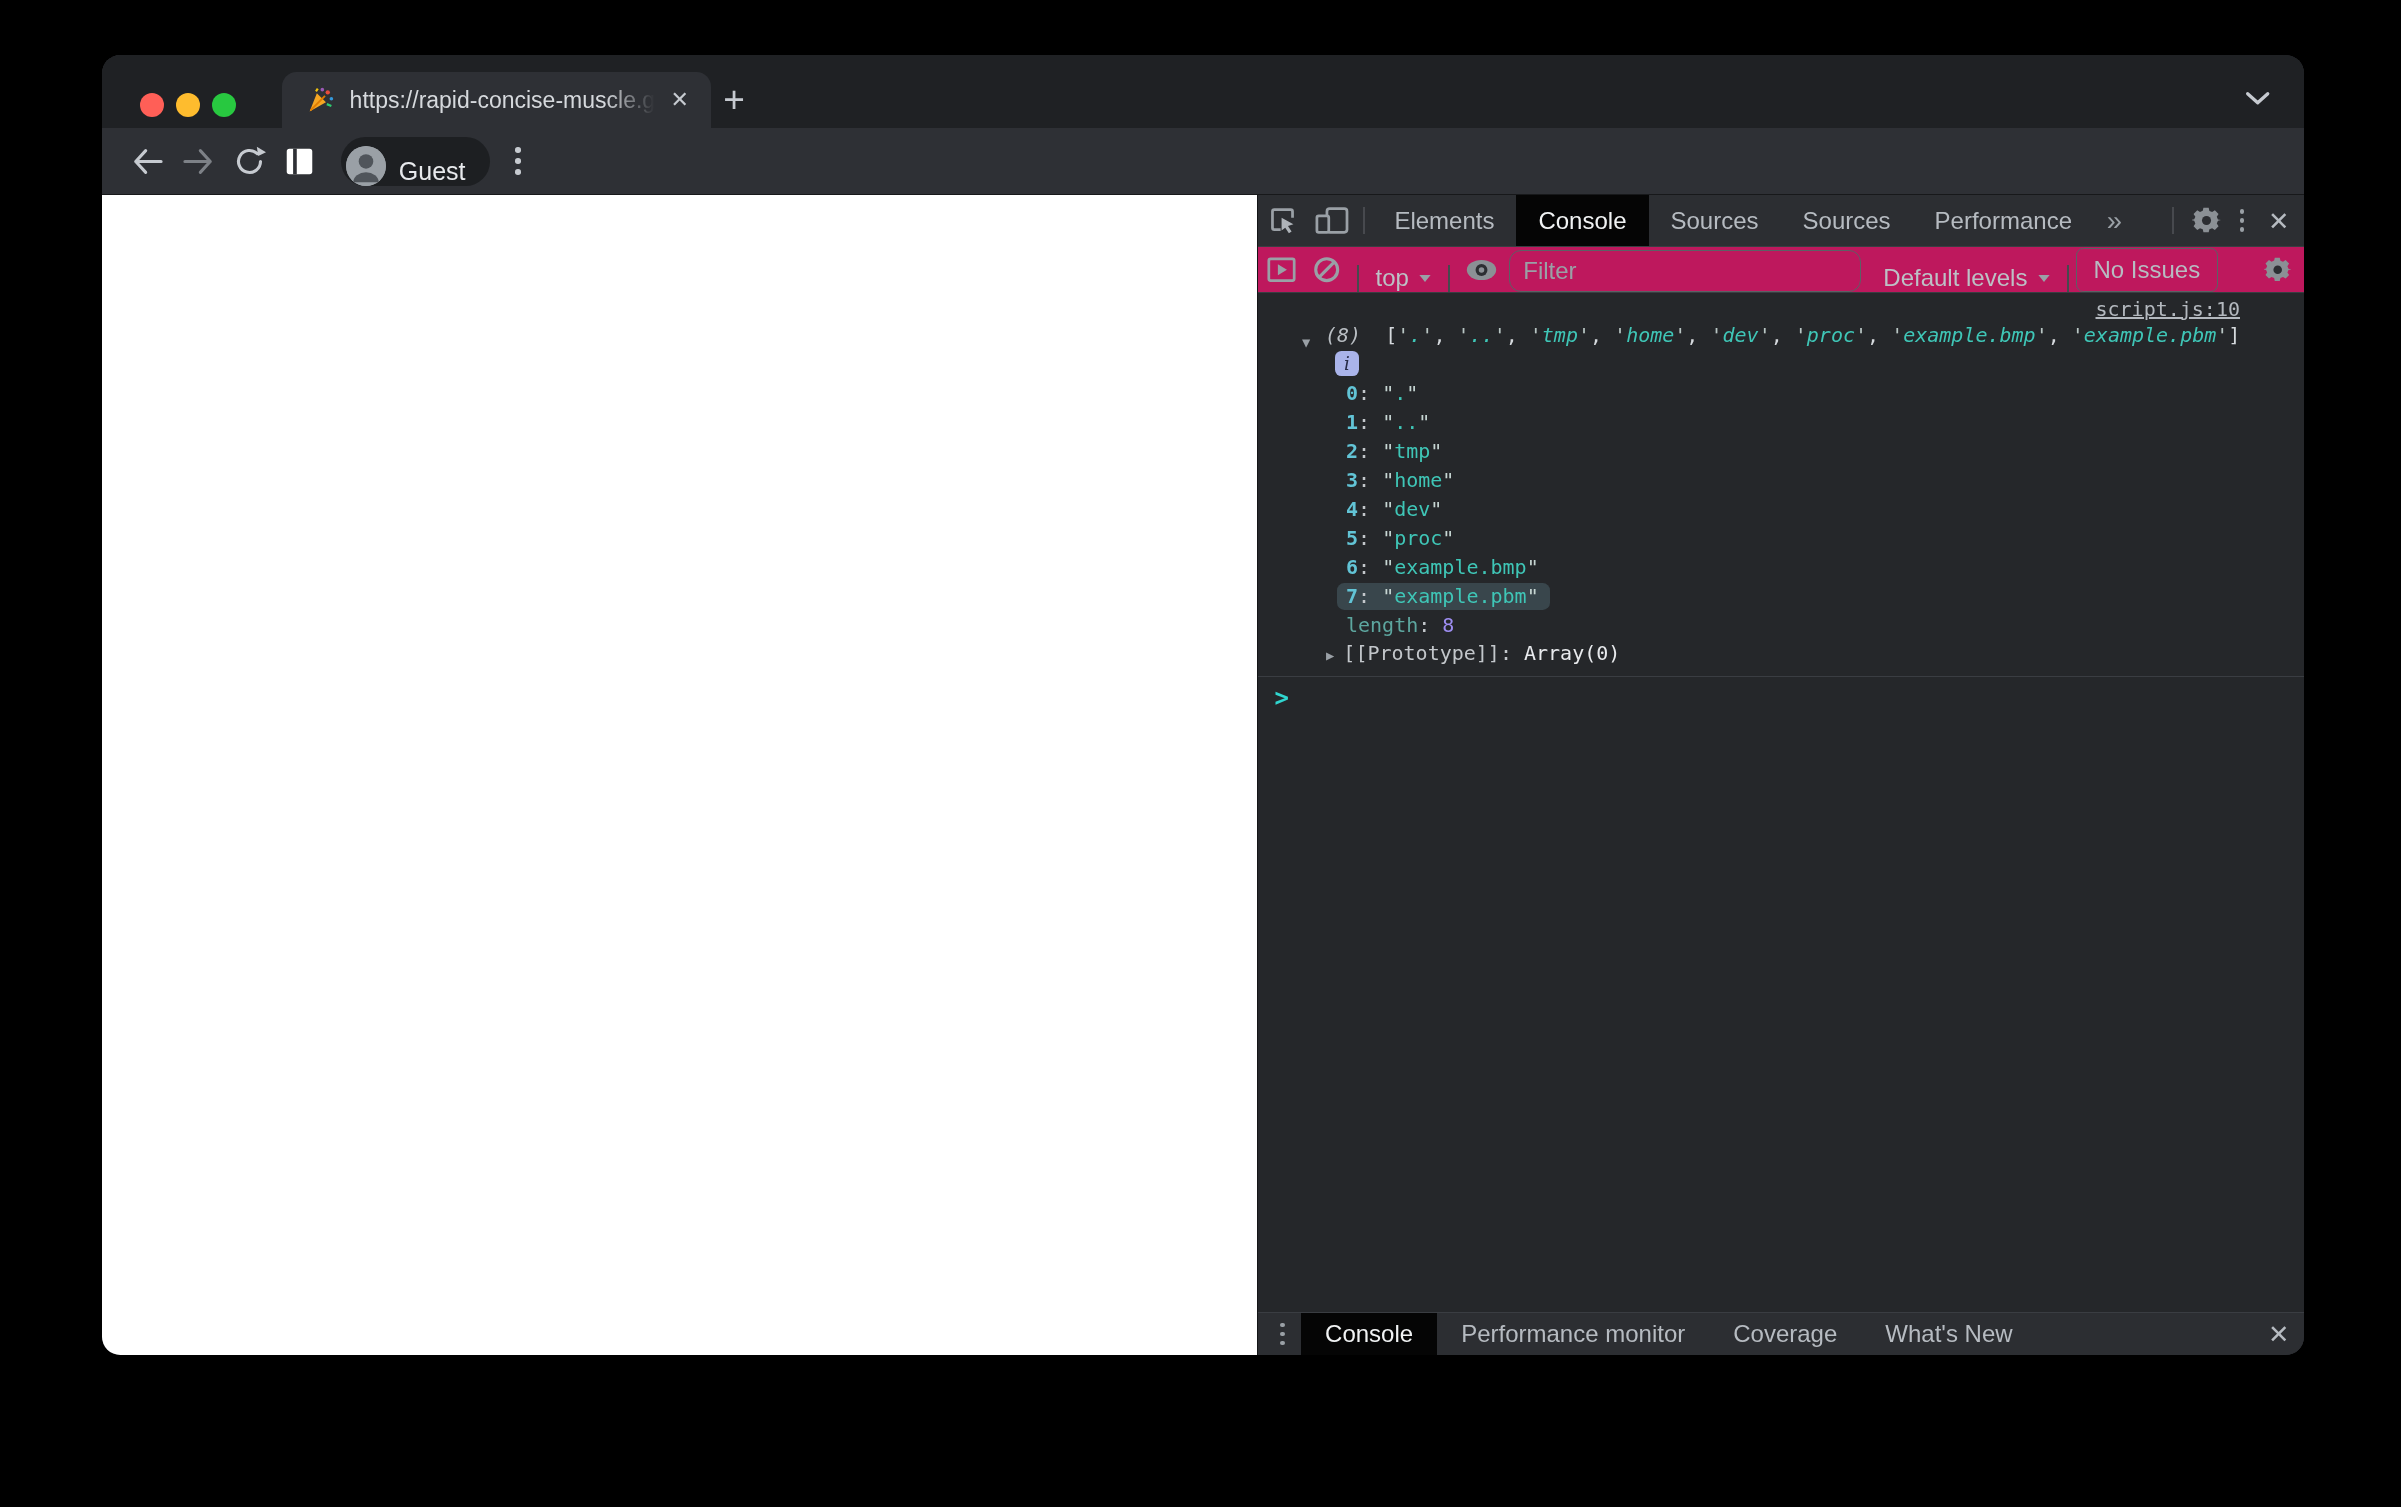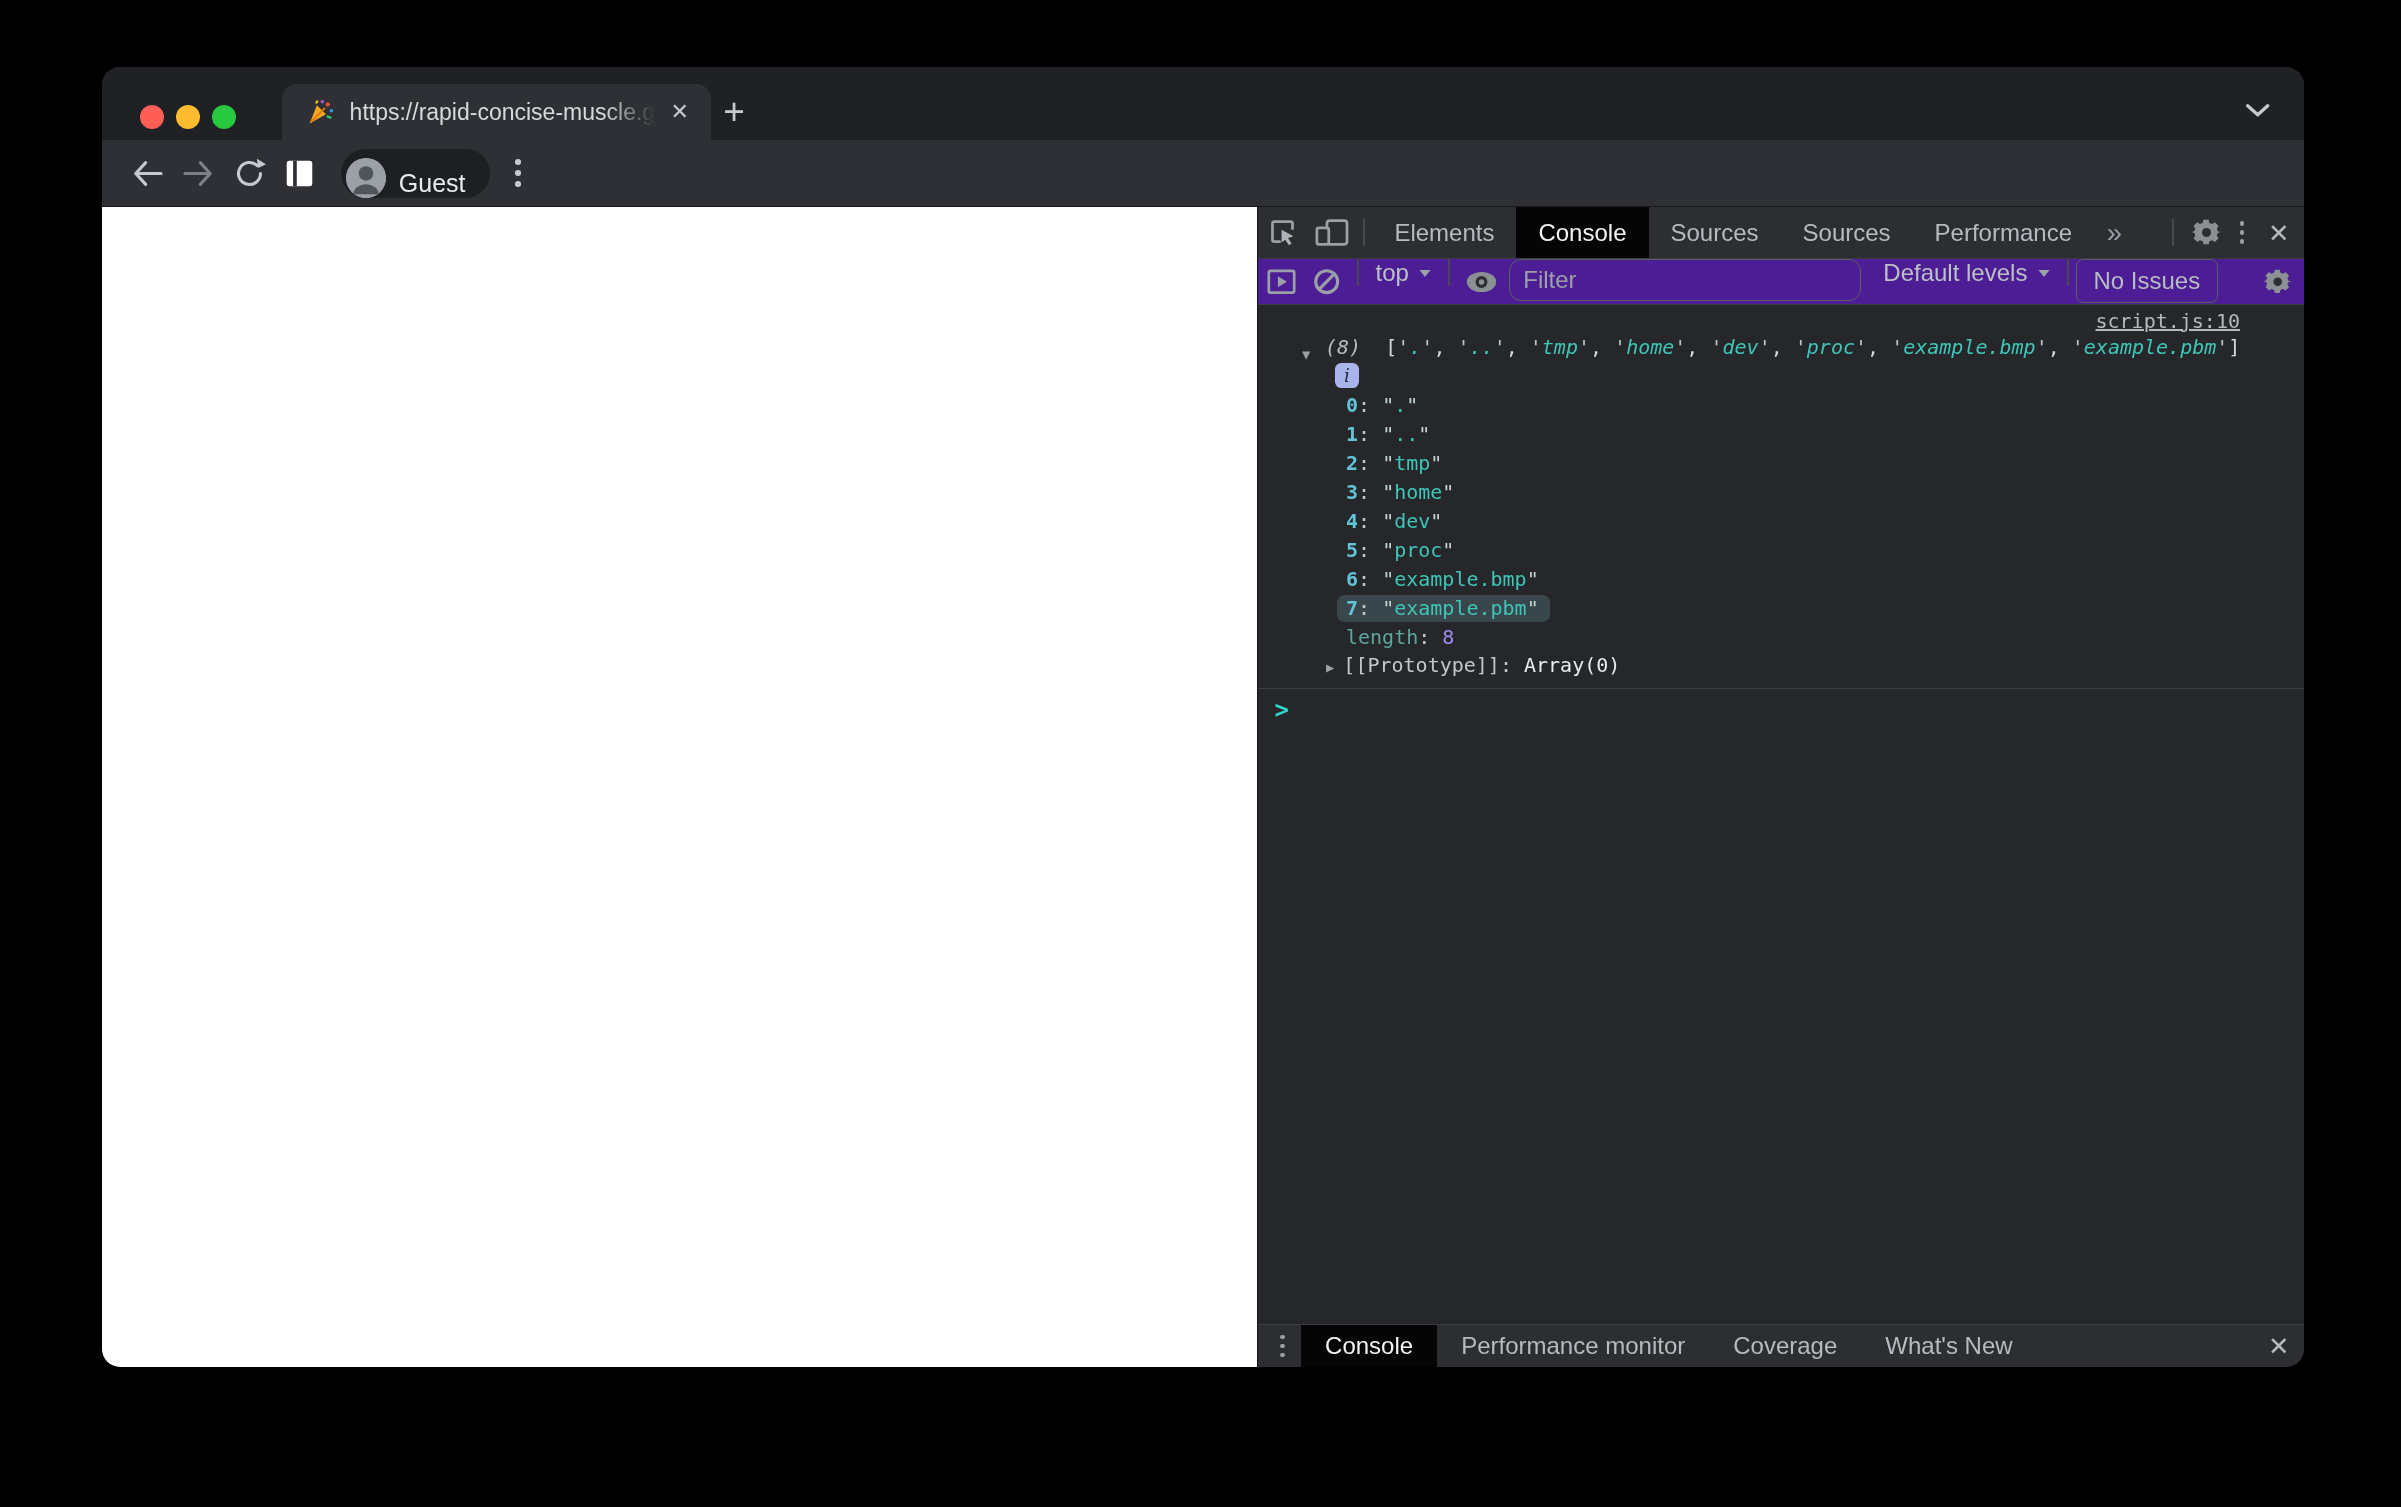--- a/index.html
+++ b/index.html
@@ -1,20 +1,20 @@
 <!DOCTYPE html>
 <html style="font-size:14.6px"><head>
 <meta charset="utf-8">
 <style>
   * { margin:0; padding:0; box-sizing:border-box; }
   html,body { width:2401px; height:1507px; background:#000; overflow:hidden;
               font-family:"Liberation Sans", sans-serif; }
 
   
-  .window { position:absolute; left:102px; top:67px; width:2202px; height:1300px;
+  .window { position:absolute; left:102px; top:55px; width:2202px; height:1300px;
             border-radius:18.3px; overflow:hidden; background:#2e3035;
             box-shadow:0 27.4px 82px rgba(0,0,0,.85); display:flex; flex-direction:column; }
 
   
   .tabstrip { position:relative; height:73px; background:#1f2124; flex:0 0 auto; }
   .traffic { position:absolute; top:38px; left:38px; display:flex; gap:12px; }
   .traffic span { width:24px; height:24px; border-radius:50%; display:block; }
   .tab { position:absolute; left:180px; top:17.4px; width:429px; height:56px;
          background:#2e3035; border-radius:14.6px 14.6px 0 0; display:flex; align-items:center;
          padding:0 22px 0 24px; }
@@ -46,22 +46,22 @@
   
   .main { flex:1; display:flex; min-height:0; }
   .page { width:1155px; background:#ffffff; flex:0 0 auto; }
 
   
   .devtools { flex:1; background:#25272a; border-left:1.8px solid #141517;
               display:flex; flex-direction:column; min-width:0;
               color:#b6bbc1; }
   .dt-tabbar { height:52px; background:#2c2e32; border-bottom:0.9px solid #3a3d42;
                display:flex; align-items:center; flex:0 0 auto; }
-  .dt-filterbar { height:46px; background:#4c1d95; border-bottom:0.9px solid #3a3d42;
-                  display:flex; align-items:flex-start; flex:0 0 auto; }
+  .dt-filterbar { height:46px; background:#be185d; border-bottom:0.9px solid #3a3d42;
+                  display:flex; align-items:flex-end; flex:0 0 auto; }
   .icnbtn { width:49px; height:100%; display:flex; align-items:center; justify-content:center; flex:0 0 auto; }
   .vsep { width:1.8px; height:27.4px; background:#47494e; margin:0 7.3px; flex:0 0 auto; }
   .dt-tab { height:100%; display:flex; align-items:center; padding:0 22px;
             font-size:24px; color:#b6bbc1; flex:0 0 auto; }
   .dt-tab.active { background:#050505; color:#f1f3f4; }
   .more-tabs { font-size:27.4px; color:#9aa0a6; padding:0 12.8px; }
   .gear { color:#8b9095; }
   .xbtn { color:#b6bbc1; font-size:25.6px; padding:0 14.6px; }
   .ctx-label { font-size:24px; color:#bdc1c6; display:flex; align-items:center; gap:9.1px; padding:0 9.1px; }
   .caret-down { width:0; height:0; border-left:7.3px solid transparent; border-right:7.3px solid transparent;

